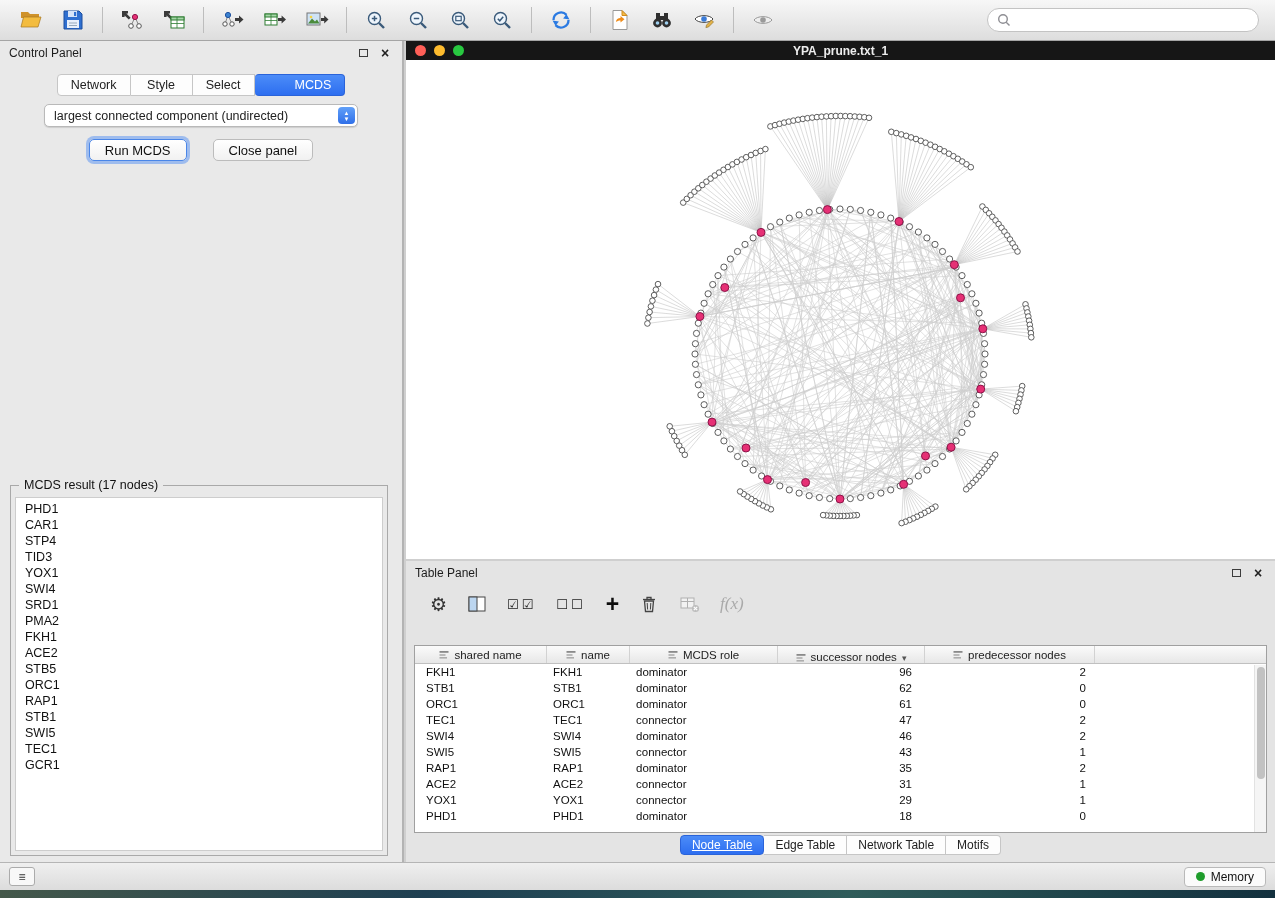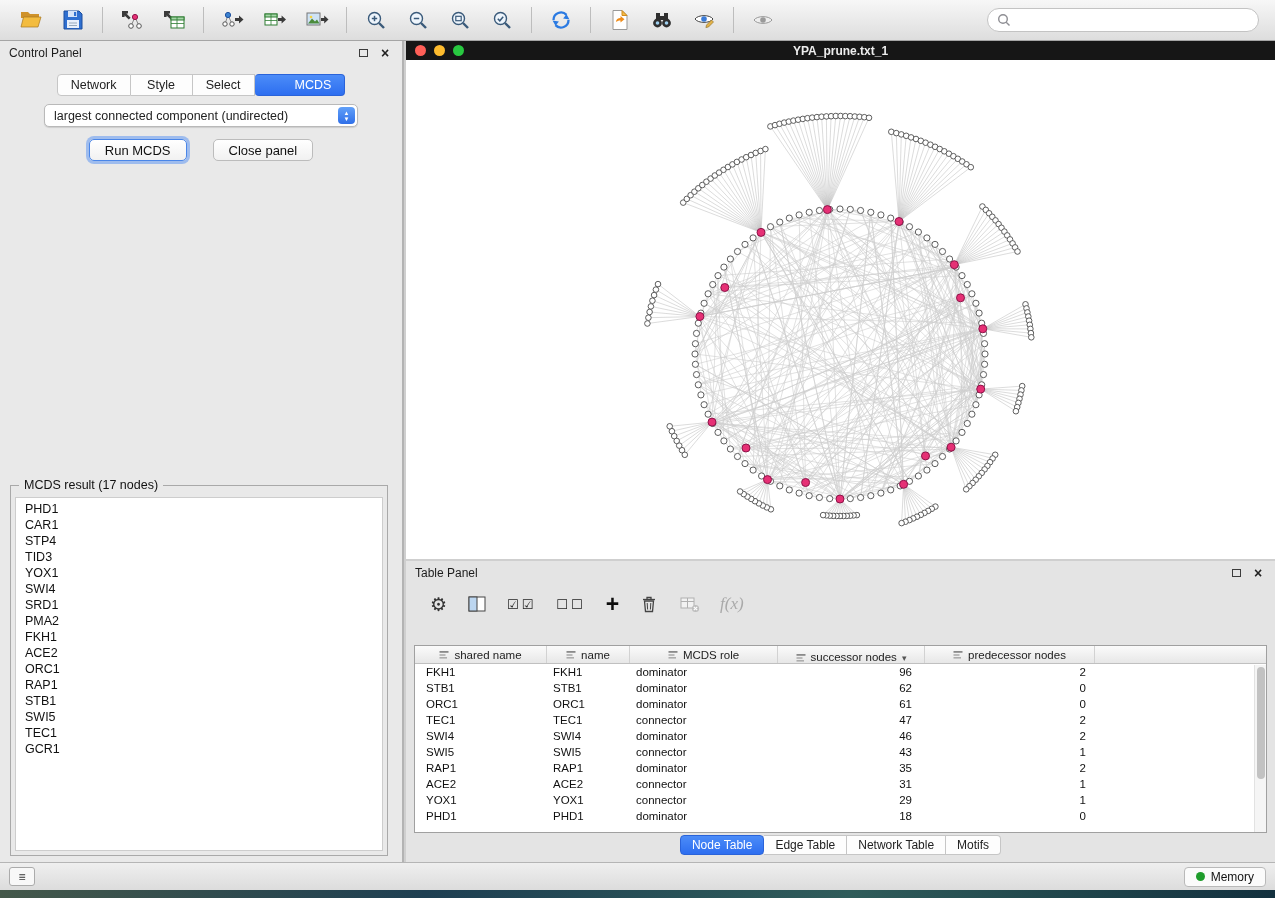--- a/index.html
+++ b/index.html
@@ -62,21 +62,21 @@
   .caret{font-size:9px;color:#555;}
   .tbl-row{display:flex;height:16px;font-size:11.5px;align-items:center;color:#111;cursor:default;}
   .tbl-cell{padding:0 6px;overflow:hidden;white-space:nowrap;}
   .tbl-cell.c0{padding-left:11px;}
   .tbl-cell.c3{text-align:right;padding-right:13px;}
   .tbl-cell.c4{text-align:right;padding-right:9px;}
   .tbl-scroll{position:absolute;right:0;top:19px;bottom:0;width:12px;background:#f5f5f5;border-left:1px solid #e2e2e2;}
   .tbl-thumb{position:absolute;top:2px;left:2px;width:8px;height:112px;background:#c2c2c2;border-radius:4px;cursor:pointer;}
   .tp-tabs{position:absolute;left:0;right:0;top:274px;display:flex;justify-content:center;}
   .bt-tab{padding:2px 11px;font-size:12px;background:#fdfdfd;border:1px solid #c6c6c6;border-left:none;color:#222;cursor:pointer;}
-  .bt-tab:first-child{border-left:1px solid #c6c6c6;border-radius:4px 0 0 4px;}
+  .bt-tab:first-child{border-left:1px solid #c6c6c6;border-radius:4px 0 0 4px;text-decoration:underline;}
   .bt-tab:last-child{border-radius:0 4px 4px 0;}
   .bt-tab.active{background:linear-gradient(#4c8cf8,#2d6ef0);border-color:#2a63d9;color:#fff;border-radius:4px;}
 
   
   #status-bar{position:absolute;left:0;top:862px;width:1275px;height:28px;background:linear-gradient(#efefef,#dcdcdc);border-top:1px solid #b5b5b5;display:flex;align-items:center;padding:0 9px;}
   .sb-list-btn{width:26px;height:19px;border:1px solid #ababab;background:#f8f8f8;border-radius:3px;display:flex;align-items:center;justify-content:center;font-size:12px;color:#333;cursor:pointer;}
   .memory-btn{height:20px;padding:0 11px;background:#fbfbfb;border:1px solid #b9b9b9;border-radius:4px;display:flex;align-items:center;gap:6px;font-size:12px;cursor:pointer;color:#111;}
   .mem-dot{width:9px;height:9px;border-radius:50%;background:#1f9d2c;}
   #desktop-strip{position:absolute;left:0;top:890px;width:1275px;height:8px;background:linear-gradient(90deg,#44584a,#1e3f52,#2f5c5a,#12303e);}
 </style>
@@ -263,20 +263,21 @@
         <div class="mcds-item">PHD1</div>
         <div class="mcds-item">CAR1</div>
         <div class="mcds-item">STP4</div>
         <div class="mcds-item">TID3</div>
         <div class="mcds-item">YOX1</div>
         <div class="mcds-item">SWI4</div>
         <div class="mcds-item">SRD1</div>
         <div class="mcds-item">PMA2</div>
         <div class="mcds-item">FKH1</div>
         <div class="mcds-item">ACE2</div>
+        <div class="mcds-item">STB5</div>
         <div class="mcds-item">ORC1</div>
         <div class="mcds-item">RAP1</div>
         <div class="mcds-item">STB1</div>
         <div class="mcds-item">SWI5</div>
         <div class="mcds-item">TEC1</div>
         <div class="mcds-item">GCR1</div>
       </div>
   </div>
 </div>
 

